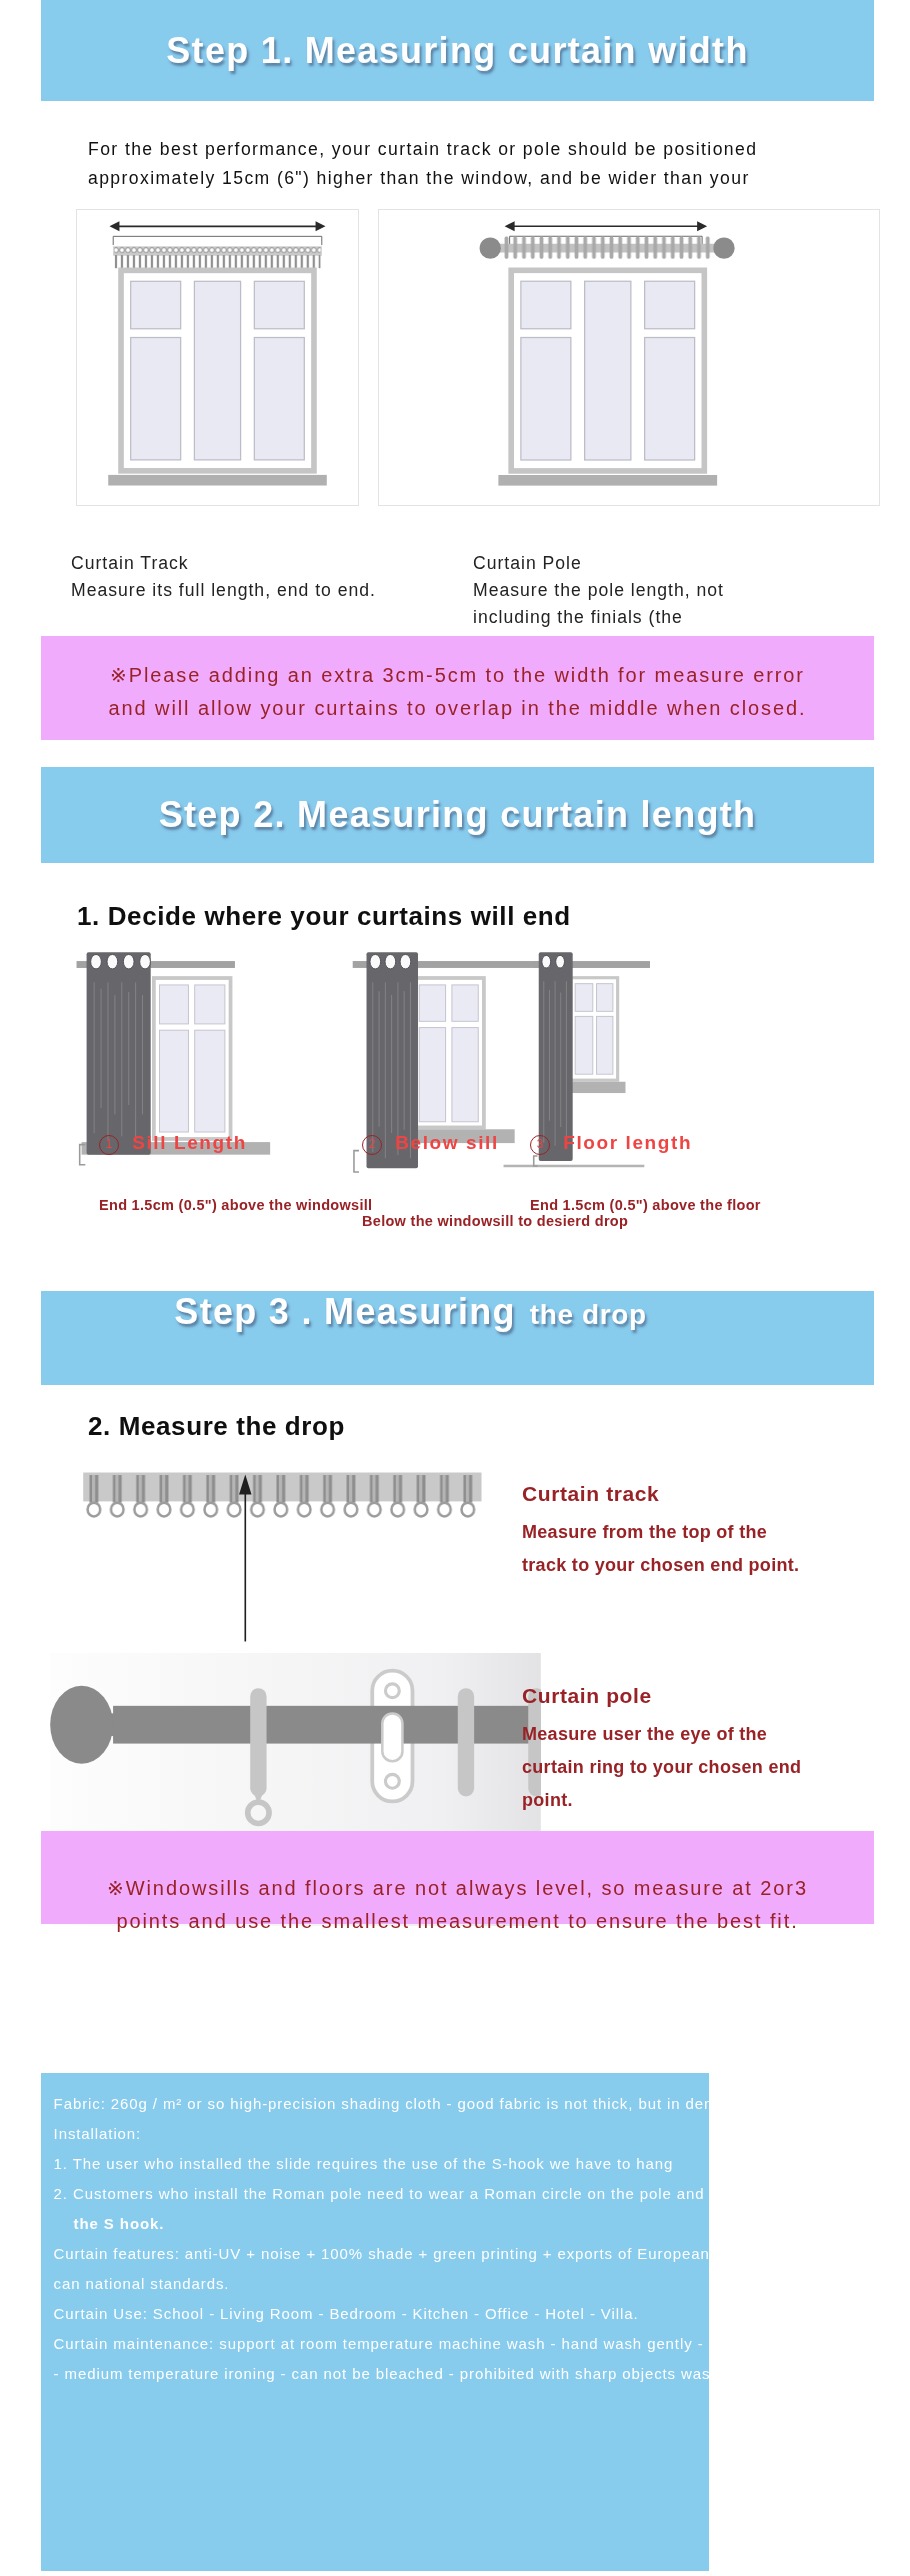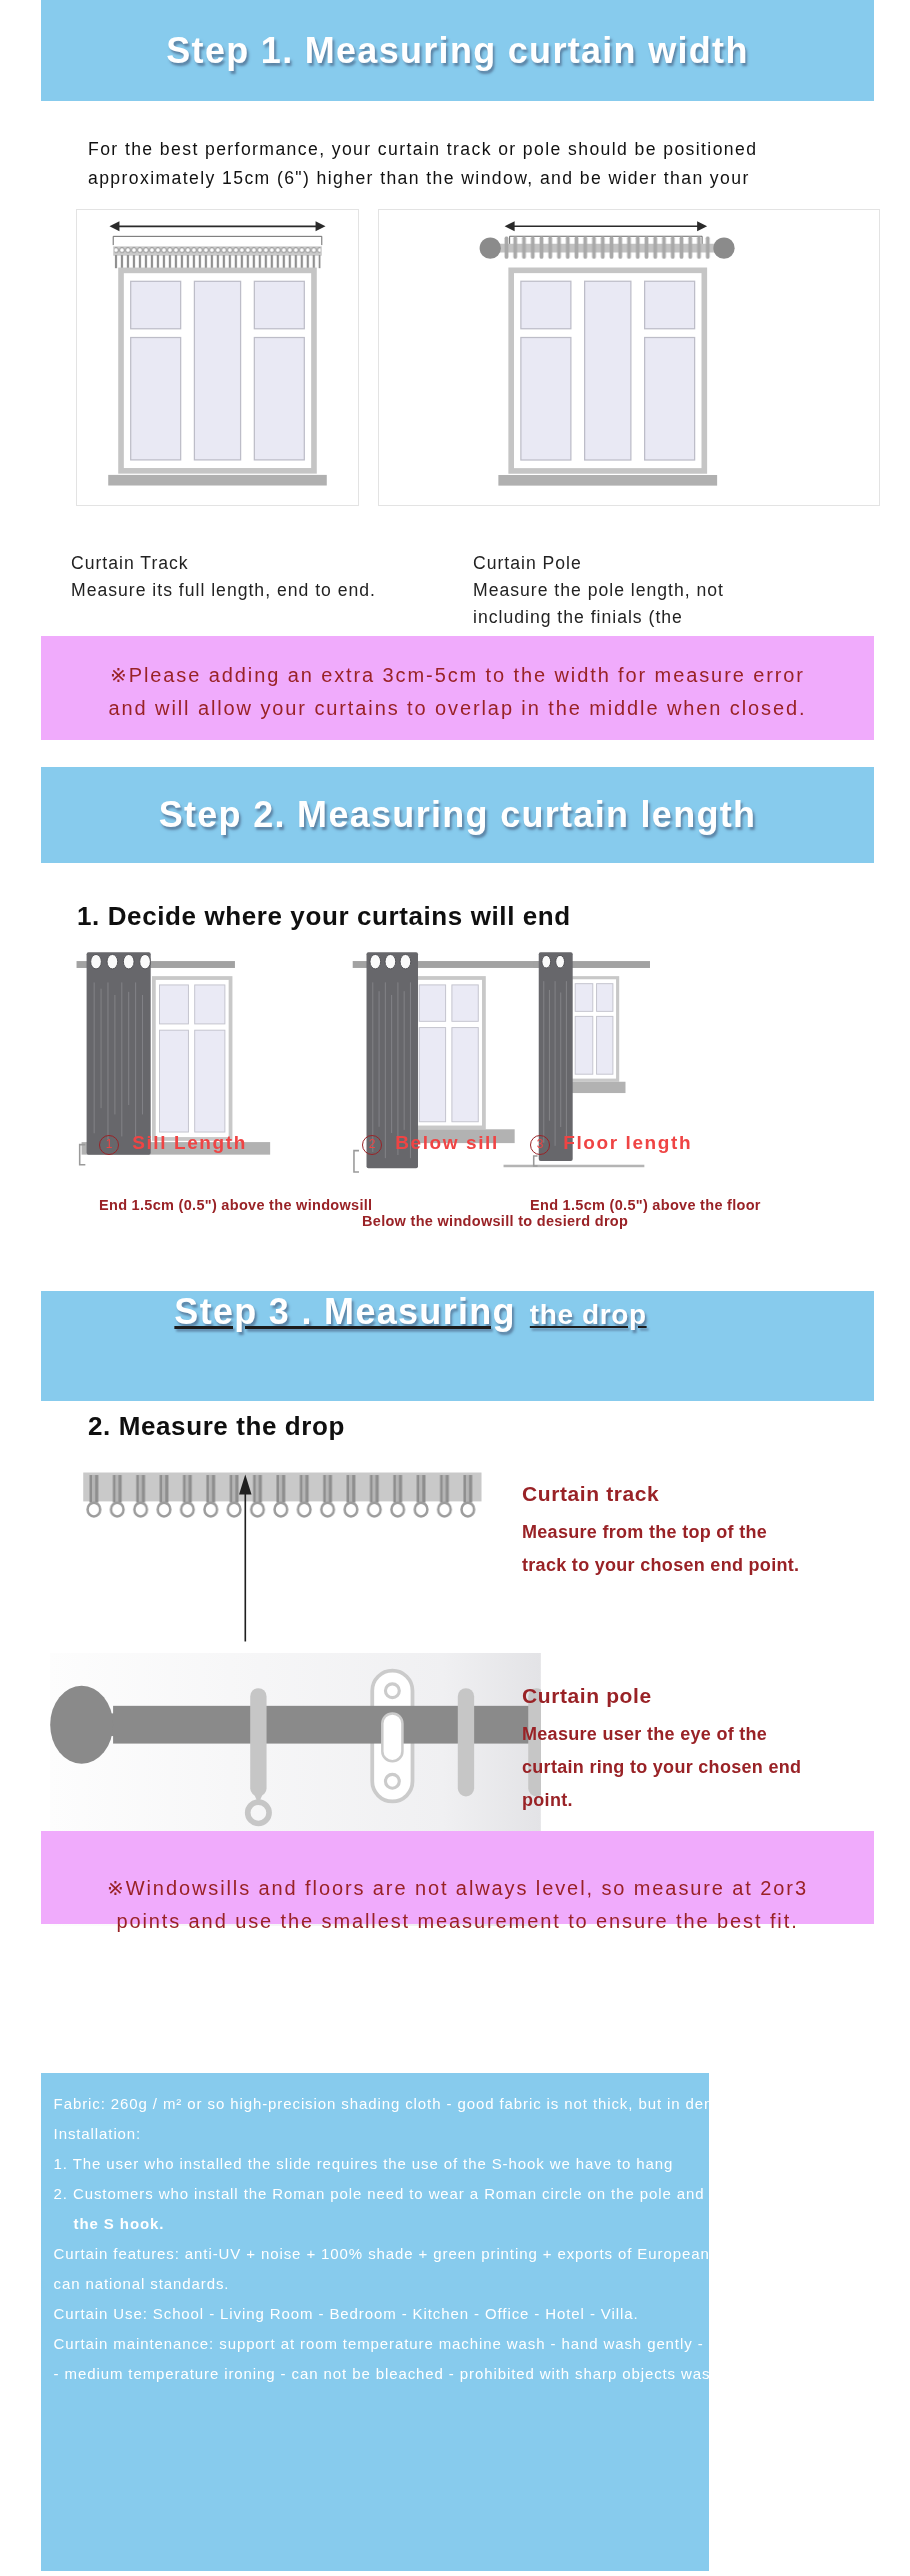--- a/index.html
+++ b/index.html
@@ -6,21 +6,21 @@
   .page{position:relative;width:910px;height:2576px;background:#ffffff;overflow:hidden;
         font-family:"Liberation Sans","DejaVu Sans",sans-serif;color:#1c1c1c;}
 
   
   .banner{position:absolute;left:41px;width:833px;background:#87cbed;
           display:flex;align-items:center;justify-content:center;}
   .banner-title{color:#ffffff;font-weight:bold;font-size:36px;letter-spacing:1.3px;
           text-shadow:1.9px 2.5px 2.5px rgba(84,118,150,0.85);white-space:nowrap;}
   #banner1{top:0;height:101px;}
   #banner2{top:767px;height:96px;}
-  #banner3{top:1291px;height:110px;padding-right:94px;box-sizing:border-box;gap:14px;align-items:baseline;text-decoration:underline;}
+  #banner3{top:1291px;height:94px;padding-right:94px;box-sizing:border-box;gap:14px;align-items:baseline;}
   .banner-title-sub{color:#ffffff;font-weight:bold;font-size:28px;letter-spacing:0.6px;
           text-shadow:1.9px 2.5px 2.5px rgba(84,118,150,0.85);white-space:nowrap;}
 
   
   .intro{position:absolute;left:88px;top:135px;font-size:17.6px;letter-spacing:1.4px;
          line-height:29px;color:#111;white-space:nowrap;}
 
   
   .dbox{position:absolute;top:209px;background:#fff;border:0.6px solid #e3e3e3;box-sizing:border-box;}
   #dbox-track{left:76px;width:283px;height:297px;}

